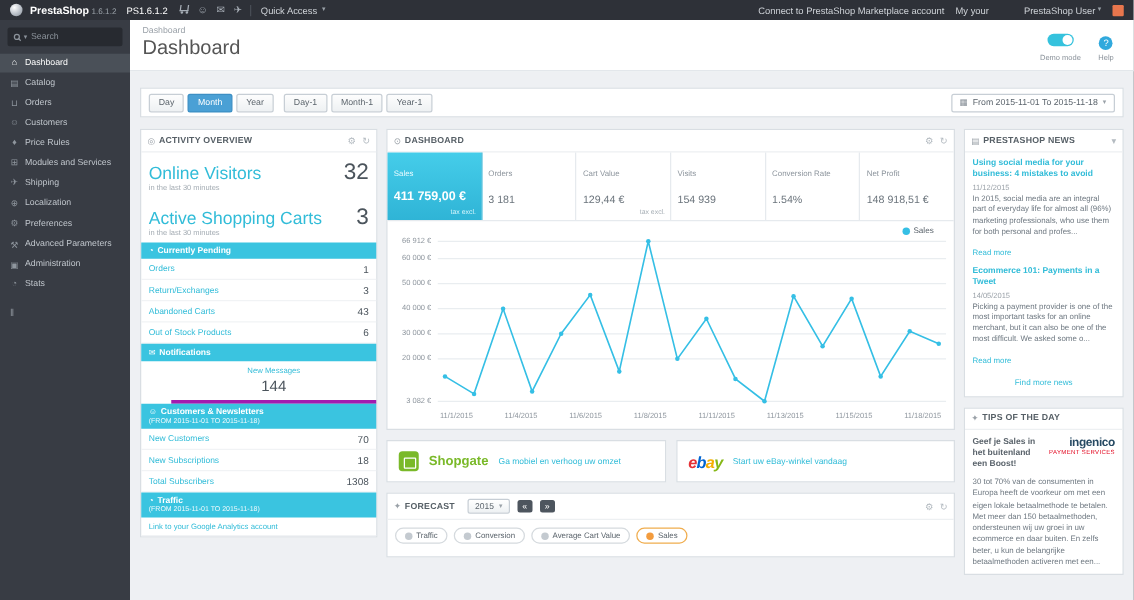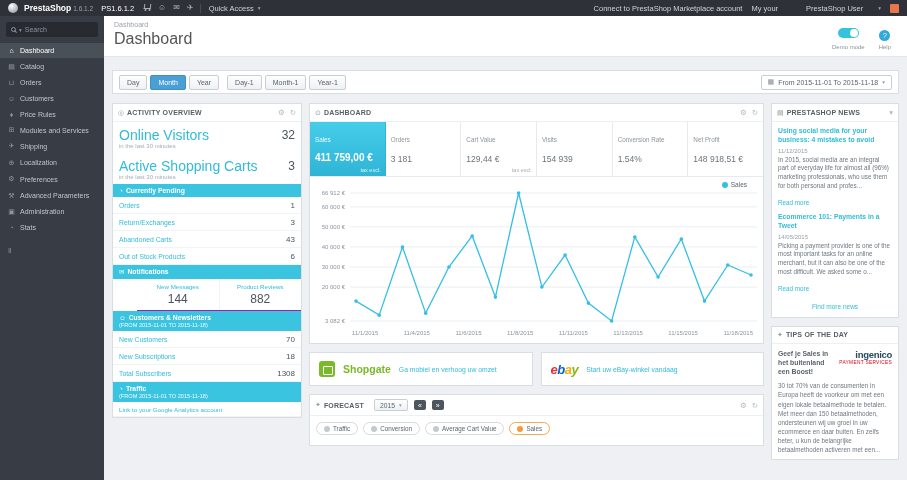--- a/index.html
+++ b/index.html
@@ -23,21 +23,21 @@
   .cart-glyph { display:inline-block; width:7px; height:5px; border:1px solid #a7aeb6; border-top:none;
                 transform:skewX(-8deg); position:relative; top:-1px; }
   .cart-glyph::after { content:""; position:absolute; left:0; bottom:-3px; width:2px; height:2px;
                        border-radius:50%; background:#a7aeb6; box-shadow:4px 0 0 #a7aeb6; }
   .quick { display:flex; align-items:center; gap:4px; border-left:1px solid #474c54; padding-left:8px;
            cursor:pointer; white-space:nowrap; }
   .caret { font-size:5.5px; color:#9aa1a8; }
   .tb-right { margin-left:auto; display:flex; align-items:center; gap:9px; white-space:nowrap; }
   .tb-link { cursor:pointer; color:#cfd3d8; }
   .avatar { width:9px; height:9px; background:#e8764d; border-radius:1px; flex:none; }
-  .user-menu { display:flex; align-items:center; gap:15px; cursor:pointer;padding-left:19px; }
+  .user-menu { display:flex; align-items:center; gap:2px; cursor:pointer;padding-left:19px; }
   
   .sidebar { position:absolute; top:16px; bottom:0; left:0; width:104px; background:#383c44; z-index:8; }
   .side-search-wrap { margin:6px; height:15px; background:#272a30; border-radius:2px;
                       display:flex; align-items:center; gap:3px; padding:0 5px; }
   .mag { width:5px; height:5px; border:1px solid #8b929a; border-radius:50%; position:relative; flex:none; }
   .mag::after { content:""; position:absolute; width:3px; height:1px; background:#8b929a;
                 transform:rotate(45deg); right:-2px; bottom:-1px; }
   .search-caret { color:#8b929a; font-size:5.5px; cursor:pointer; }
   .side-search { flex:1; min-width:0; background:transparent; border:none; outline:none;
                  color:#cfd3d8; font-size:7px; }
@@ -79,30 +79,30 @@
   .col-right { width:128px; flex:none; }
   .panel { background:#fff; border:1px solid #d9dee3; margin-bottom:8px; }
   .panel-head { display:flex; align-items:center; gap:3px; padding:4px 5px; border-bottom:1px solid #edf0f2; }
   .ph-icon { color:#9aa1a8; font-size:7px; }
   .ph-title { font-size:7px; font-weight:bold; color:#565f66; text-transform:uppercase; letter-spacing:.2px; }
   .ph-tools { margin-left:auto; display:flex; gap:5px; color:#b4bbc1; font-size:7.5px; }
   .ph-tools span { cursor:pointer; }
   
   .act-metric { display:flex; justify-content:space-between; align-items:center; padding:5px 6px 0; }
   .act-metric a { color:#31bcd8; font-size:14px; cursor:pointer; }
-  .act-num { font-size:12px; color:#4b545c;text-align:center; }
+  .act-num { font-size:18px; color:#4b545c;text-align:center; }
   .act-sub { font-size:6px; color:#a5adb4; padding:0 6px 4px; }
   .act-section { background:#3ac4e0; color:#fff; padding:3px 6px; font-size:6.8px; font-weight:bold; }
   .act-section .si { margin-right:3px; font-size:6.5px; }
   .sect-sub { font-weight:normal; font-size:5.6px; opacity:.92; display:block; margin-top:1px; }
   .act-row { display:flex; justify-content:space-between; align-items:center; padding:3.5px 6px;
              border-bottom:1px solid #f1f3f5; }
   .act-row a { color:#31bcd8; font-size:6.8px; cursor:pointer; }
   .act-row b { color:#4b545c; font-size:8px; font-weight:normal; }
-  .notif-grid { display:flex; border-bottom:1px solid #a21caf;margin-left:24px; }
+  .notif-grid { display:flex; border-bottom:3px solid #a21caf;margin-left:24px; }
   .notif-cell { flex:1; text-align:center; padding:4px 2px; cursor:pointer; }
   .notif-cell + .notif-cell { border-left:1px solid #f1f3f5; }
   .notif-cell a { color:#31bcd8; font-size:6.2px; display:block; }
   .notif-val { font-size:12px; color:#4b545c; margin-top:2px; }
   .link-row a { font-size:6.2px; }
   
   .kpi-row { display:flex; border-bottom:1px solid #e6eaee; }
   .kpi { flex:1; min-width:0; padding:14px 5px 12px; border-right:1px solid #e6eaee; cursor:pointer;
          position:relative; min-height:46px; }
   .kpi:last-child { border-right:none; }
@@ -324,24 +324,20 @@
           <div class="act-row">
               <a>Out of Stock Products</a>
               <b>6</b>
             </div>
 
           <div class="act-section"><span class="si">✉</span><span>Notifications</span></div>
           <div class="notif-grid">
             <div class="notif-cell">
                 <a>New Messages</a>
                 <div class="notif-val">144</div>
-              </div>
-            <div class="notif-cell">
-                <a>Product Reviews</a>
-                <div class="notif-val">882</div>
               </div>
           </div>
 
           <div class="act-section"><span class="si">☺</span><span>Customers &amp; Newsletters</span><span class="sect-sub">(FROM 2015-11-01 TO 2015-11-18)</span></div>
           <div class="act-row">
               <a>New Customers</a>
               <b>70</b>
             </div>
           <div class="act-row">
               <a>New Subscriptions</a>

